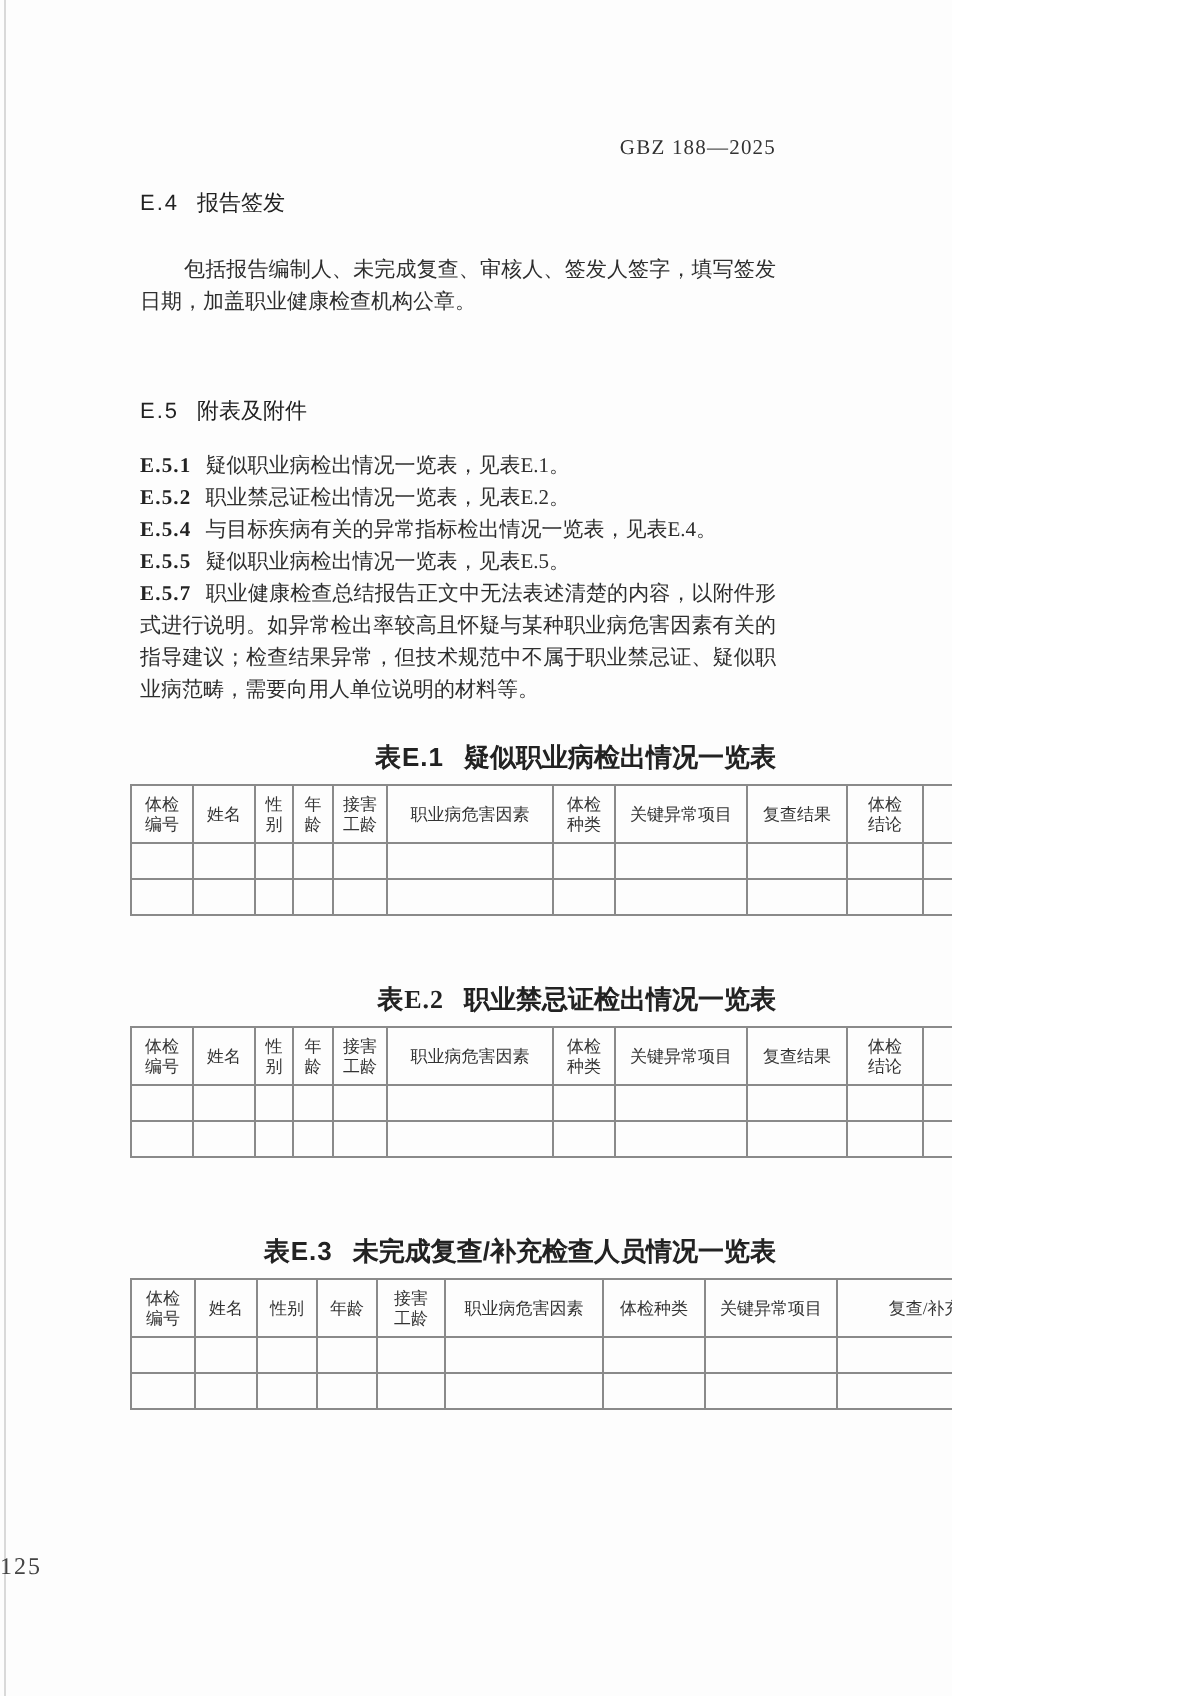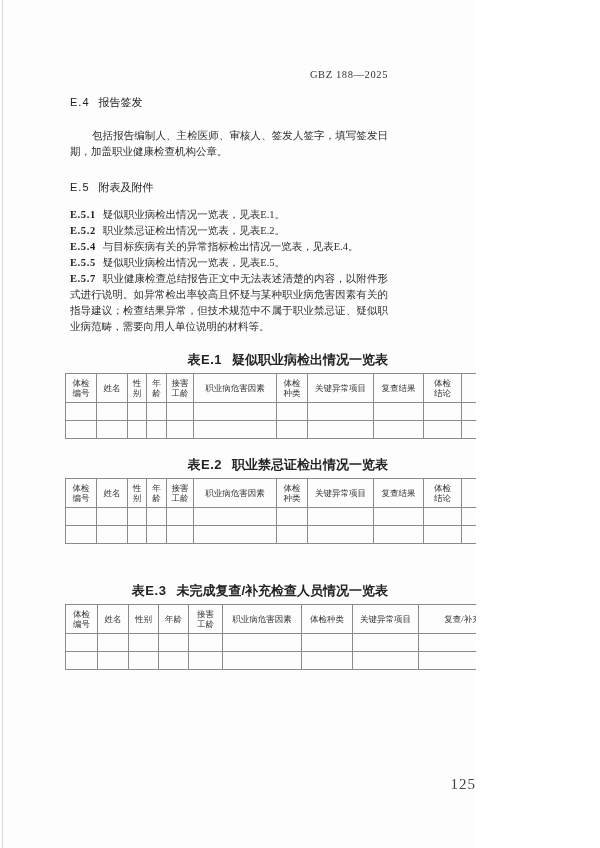--- a/index.html
+++ b/index.html
@@ -25,69 +25,69 @@
     margin-top:14px;
     font-family:"Liberation Sans","DejaVu Sans",sans-serif;
     font-weight:normal;font-size:11px;line-height:14px;color:#222;
   }
   .heading .hid{margin-right:9px;letter-spacing:1px;}
   .para{
     margin-top:19px;
     font-size:10.5px;line-height:16px;
     text-indent:22px;text-align:justify;color:#2e2e2e;
   }
-  .heading-e5{margin-top:20px;}
+  .heading-e5{margin-top:39px;}
   .clauses{margin-top:13px;font-size:10.5px;line-height:16px;}
   .clause{text-align:justify;}
   .clause .cid{
     font-family:Liberation Serif, serif;
     font-weight:bold;letter-spacing:0.6px;margin-right:7px;color:#222;
   }
   .table-caption{
     text-align:right;
     font-family:"Liberation Sans","DejaVu Sans",sans-serif;
     font-weight:bold;font-size:13px;line-height:13px;color:#222;
   }
   .cap1{margin-top:18px;}
-  .cap2{margin-top:19px;}
+  .cap2{margin-top:35px;font-family:Liberation Serif, serif;}
   .cap3{margin-top:40px;}
   .table-caption .cap-label{margin-right:10px;letter-spacing:0.5px;}
   table.gbz{
     border-collapse:collapse;table-layout:fixed;
     width:475px;margin:7px 0 0 -5px;
     border:1.5px solid #4a4a4a;
   }
   table.gbz th,table.gbz td{
     border:1px solid #8a8a8a;
     font-weight:normal;
     font-size:8.5px;line-height:10px;
     text-align:center;vertical-align:middle;
     padding:2px 1px;
     overflow:hidden;
   }
   table.gbz th{height:24px;white-space:pre-line;color:#333;}
   table.gbz td{height:13px;}
   .page-number{
     position:absolute;top:776px;left:0;width:100%;
-    text-align:right;font-size:15px;letter-spacing:1px;color:#444;
+    text-align:left;font-size:12px;letter-spacing:1px;color:#444;
   }
 </style>
 </head>
 <body>
 
 <div class="page">
   <div class="scan-edge"></div>
 
   <div class="doc-header">GBZ 188—2025</div>
 
   <div class="heading">
     <span class="hid">E.4</span><span>报告签发</span>
   </div>
 
-  <div class="para">包括报告编制人、主检医师、审核人、签发人签字，填写签发日期，加盖职业健康检查机构公章。</div>
+  <div class="para">包括报告编制人、未完成复查、审核人、签发人签字，填写签发日期，加盖职业健康检查机构公章。</div>
 
   <div class="heading heading-e5">
     <span class="hid">E.5</span><span>附表及附件</span>
   </div>
 
   <div class="clauses" id="clauses">
       <div class="clause"><span class="cid">E.5.1</span><span>疑似职业病检出情况一览表，见表E.1。</span></div>
       <div class="clause"><span class="cid">E.5.2</span><span>职业禁忌证检出情况一览表，见表E.2。</span></div>
       <div class="clause"><span class="cid">E.5.4</span><span>与目标疾病有关的异常指标检出情况一览表，见表E.4。</span></div>
       <div class="clause"><span class="cid">E.5.5</span><span>疑似职业病检出情况一览表，见表E.5。</span></div>

